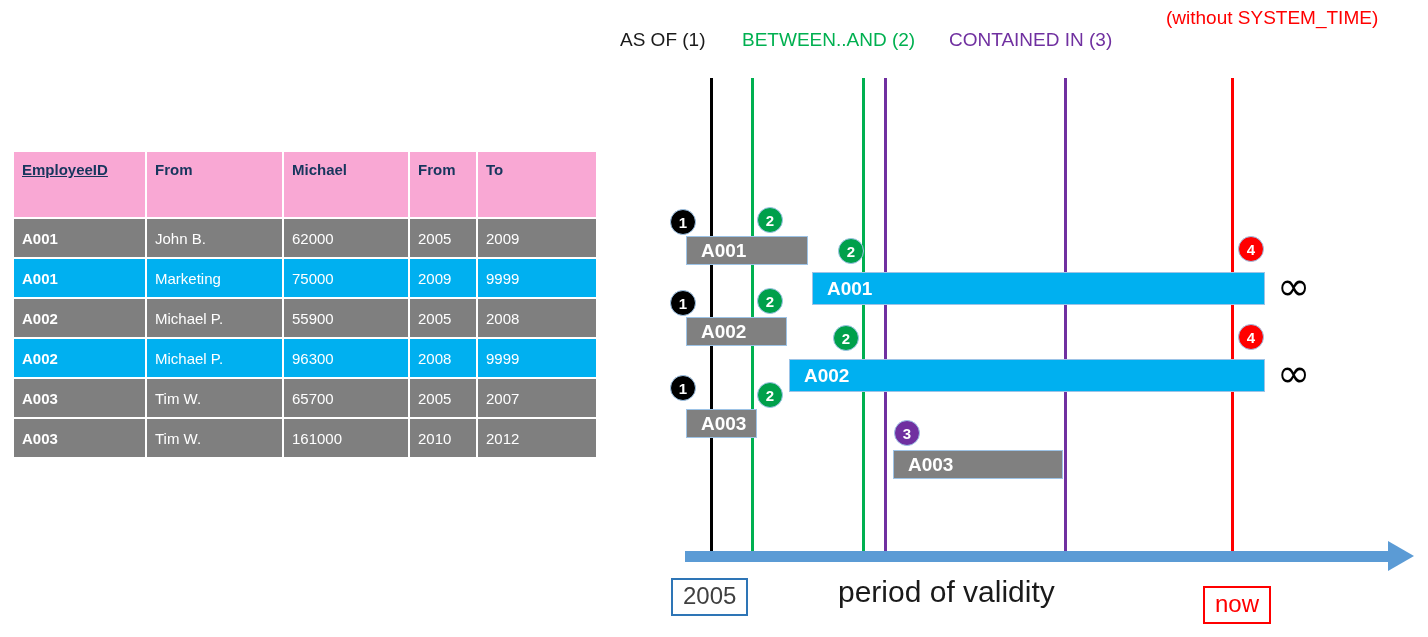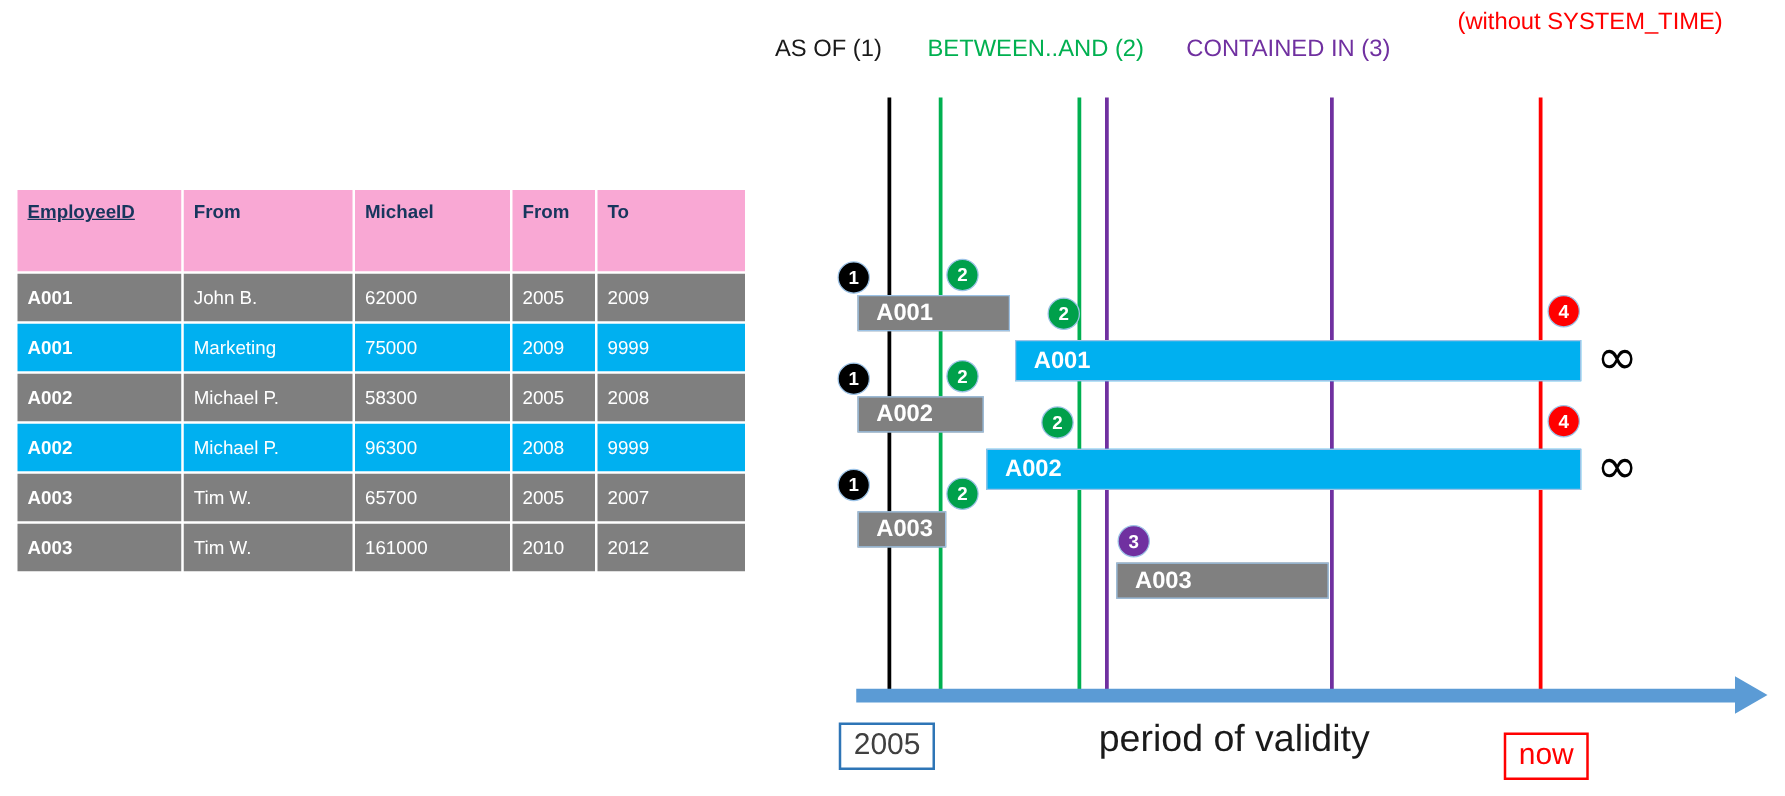--- a/index.html
+++ b/index.html
@@ -172,21 +172,21 @@
     color: #404040;
   }
   #axis-now-box {
     left: 1203px;
     top: 586px;
     border: 2px solid #FF0000;
     color: #FF0000;
   }
   #axis-caption {
     position: absolute;
-    left: 879px;
+    left: 838px;
     top: 575px;
     font-size: 30px;
     color: #1a1a1a;
     white-space: nowrap;
   }
 </style>
 </head>
 <body>
 
 <table id="employee-table">
@@ -217,21 +217,21 @@
     <tr class="row-cyan">
       <td class="col-id">A001</td>
       <td>Marketing</td>
       <td>75000</td>
       <td>2009</td>
       <td>9999</td>
     </tr>
     <tr class="row-gray">
       <td class="col-id">A002</td>
       <td>Michael P.</td>
-      <td>58300</td>
+      <td>55900</td>
       <td>2005</td>
       <td>2008</td>
     </tr>
     <tr class="row-cyan">
       <td class="col-id">A002</td>
       <td>Michael P.</td>
       <td>96300</td>
       <td>2008</td>
       <td>9999</td>
     </tr>

